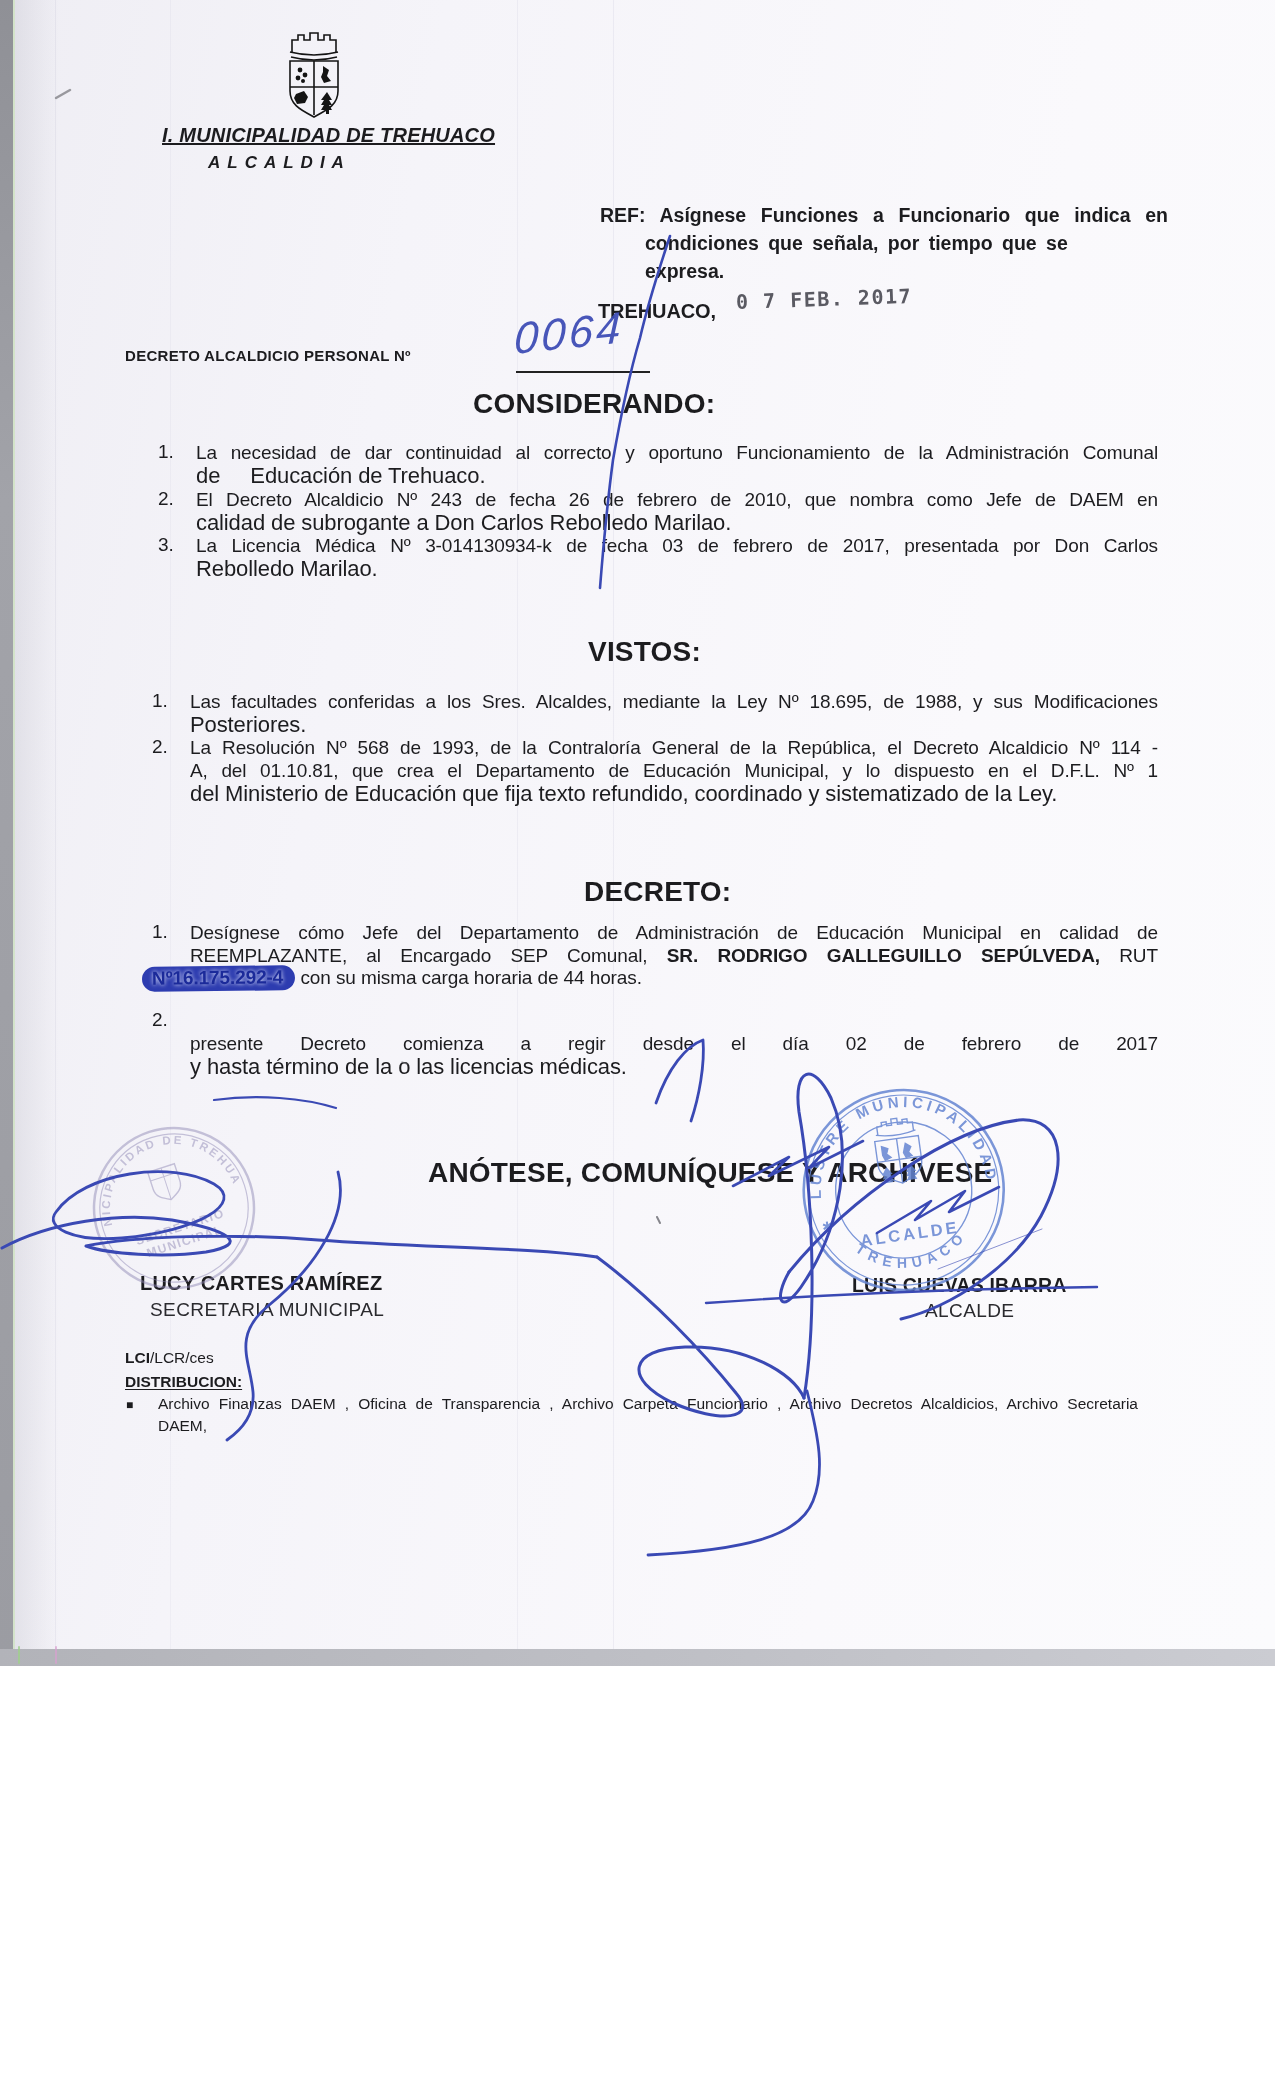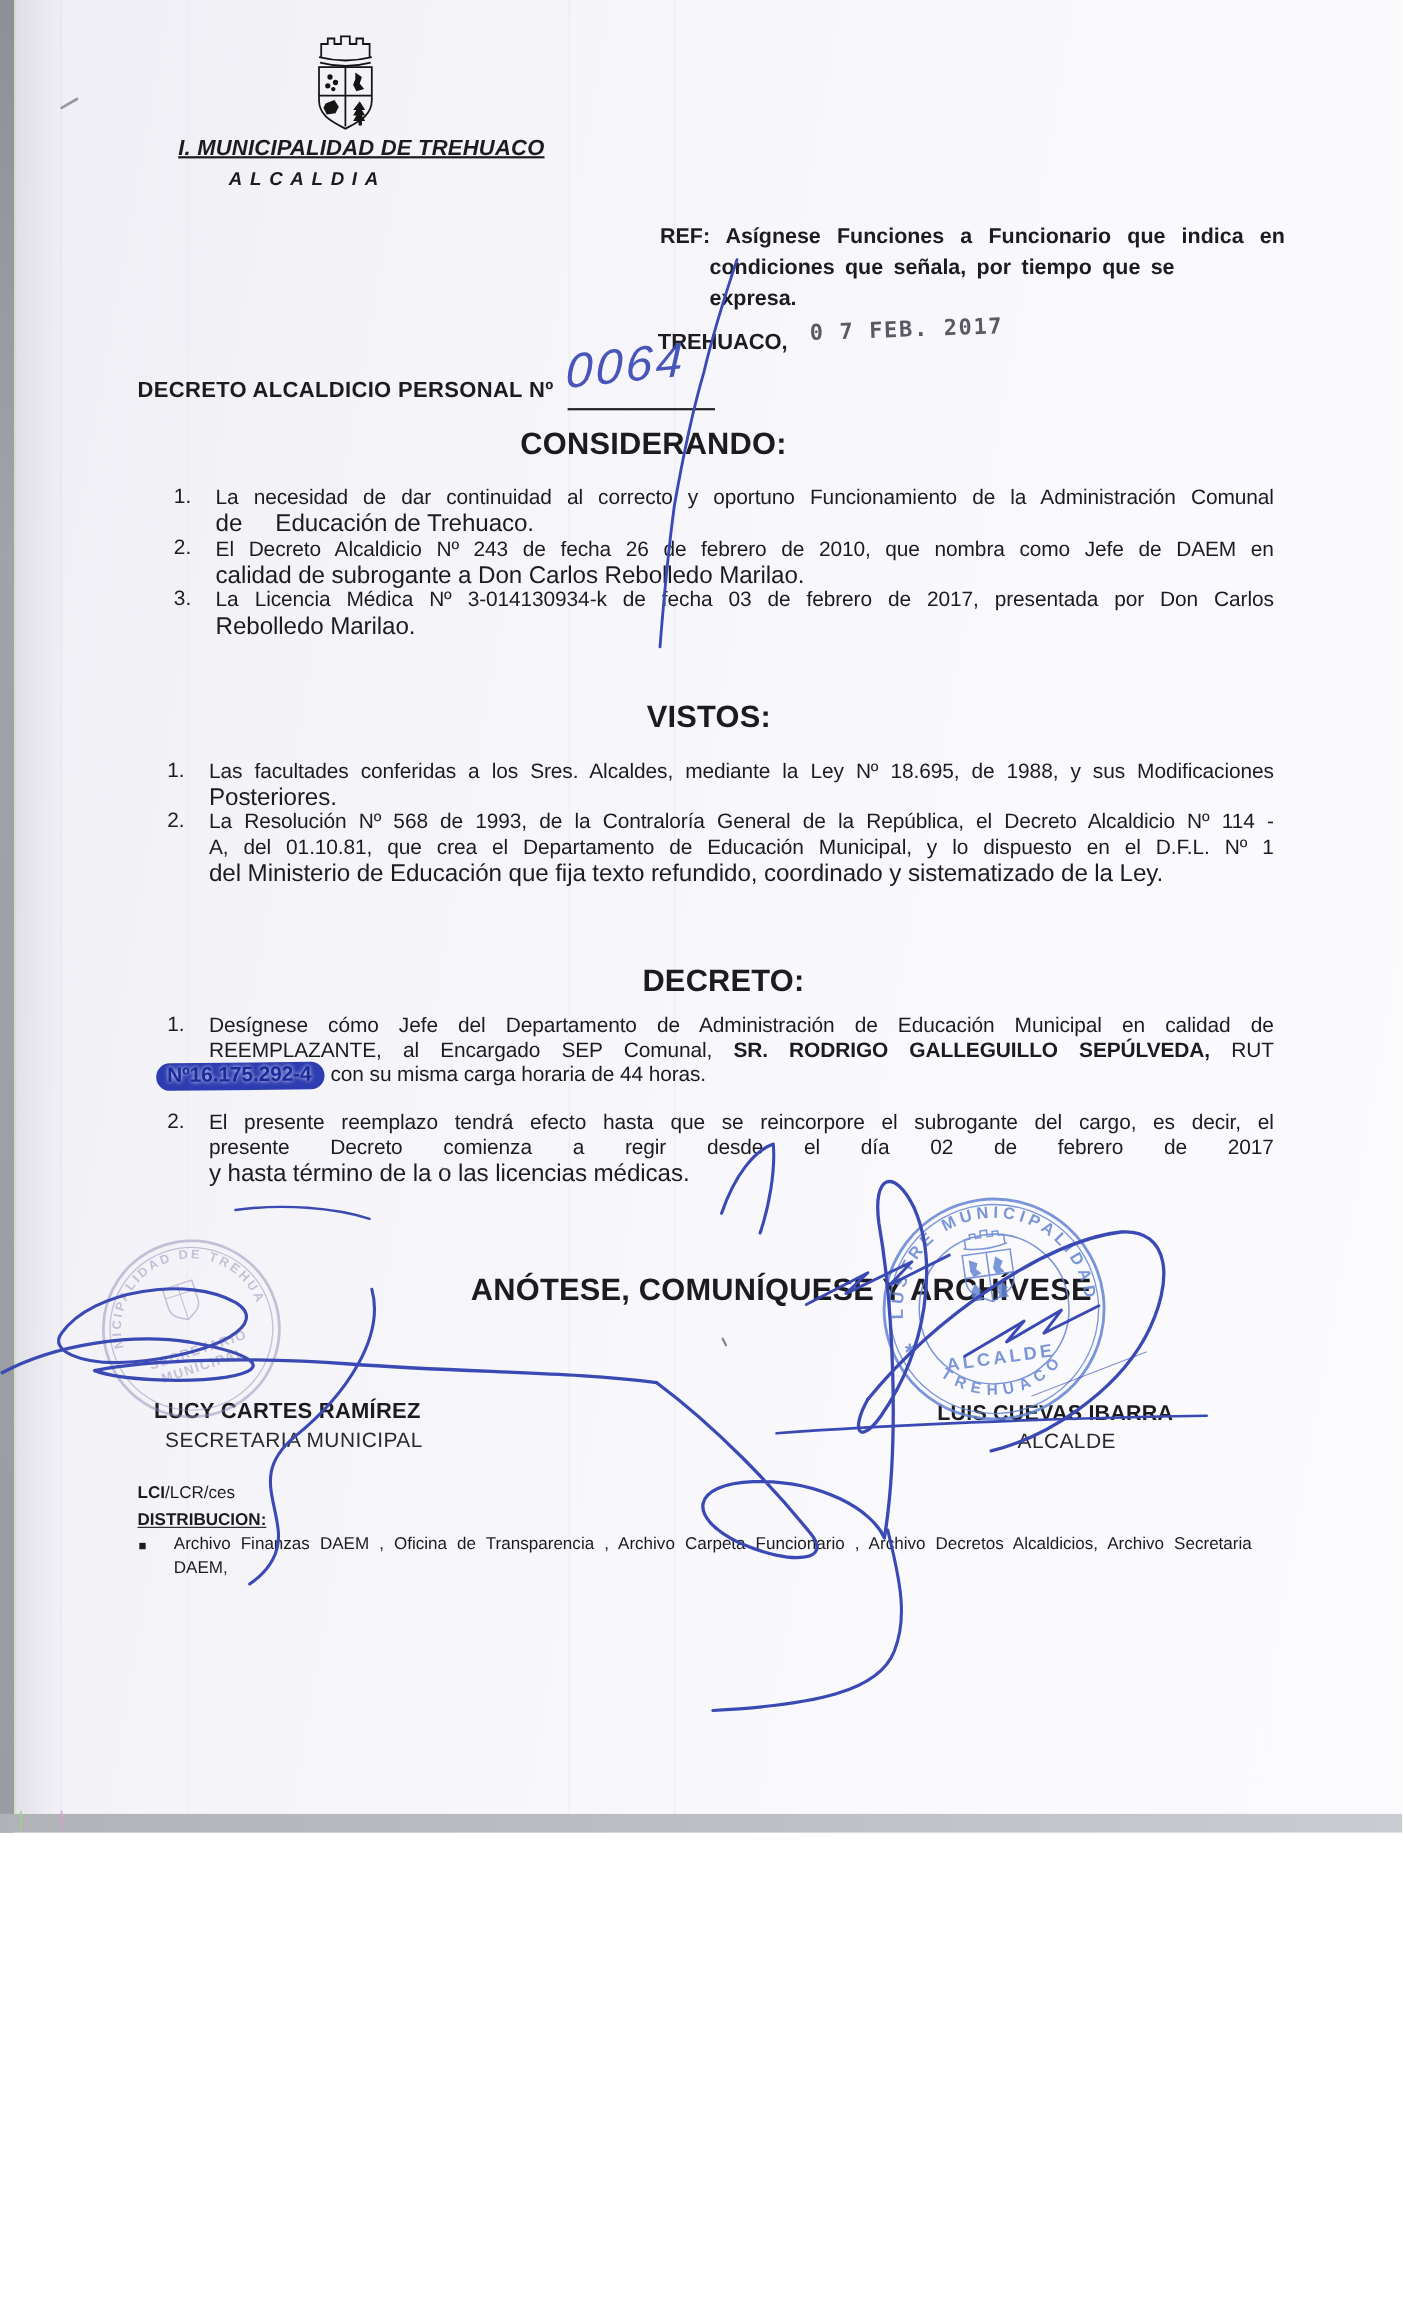--- a/index.html
+++ b/index.html
@@ -84,21 +84,21 @@
 
     <div class="refblock">
       <div class="jl">REF: Asígnese  Funciones  a  Funcionario que indica en</div>
       <div class="r2">condiciones que señala, por  tiempo que se</div>
       <div class="r3">expresa.</div>
     </div>
 
     <div class="ln b" style="left:598px;top:300px;font-size:20px;">TREHUACO,</div>
     <div class="datestamp">0 7 FEB. 2017</div>
 
-    <div class="ln b" style="left:125px;top:344px;font-size:20px;letter-spacing:.3px;">DECRETO ALCALDICIO PERSONAL Nº</div>
+    <div class="ln b" style="left:125px;top:344px;font-size:15px;letter-spacing:.3px;">DECRETO ALCALDICIO PERSONAL Nº</div>
     <div class="number-line"></div>
     <div class="hand-number">0064</div>
 
     <div class="heading" style="left:473px;top:388px;">CONSIDERANDO:</div>
 
     <div class="num" style="left:158px;top:441px;">1.</div>
     <div class="wrapln jl" style="left:196px;top:441px;width:962px;">La necesidad de  dar continuidad al correcto y oportuno Funcionamiento de la Administración Comunal</div>
     <div class="ln" style="left:196px;top:464px;">de &nbsp;&nbsp;&nbsp;&nbsp;Educación de Trehuaco.</div>
 
     <div class="num" style="left:158px;top:488px;">2.</div>
@@ -125,21 +125,20 @@
     <div class="num" style="left:152px;top:921px;">1.</div>
     <div class="wrapln jl" style="left:190px;top:921px;width:968px;">Desígnese cómo Jefe del Departamento de Administración de Educación Municipal en calidad de</div>
     <div class="wrapln jl" style="left:190px;top:944px;width:968px;">
       <span>REEMPLAZANTE, al Encargado SEP Comunal, </span><span class="b">SR. RODRIGO GALLEGUILLO SEPÚLVEDA,</span><span> RUT</span>
     </div>
     <div class="wrapln" style="left:190px;top:966px;width:968px;white-space:nowrap;">
       <span class="pill">Nº16.175.292-4</span><span> con su misma carga horaria de 44 horas.</span>
     </div>
 
     <div class="num" style="left:152px;top:1009px;">2.</div>
-    <div class="wrapln jl" style="left:190px;top:1009px;width:968px;">El presente reemplazo tendrá efecto hasta que se reincorpore el  subrogante del cargo, es decir, el</div>
     <div class="wrapln jl" style="left:190px;top:1032px;width:968px;">presente Decreto comienza a regir desde el día 02 de febrero de 2017</div>
     <div class="ln" style="left:190px;top:1055px;">y hasta término de la o las licencias médicas.</div>
 
     <div class="heading" style="left:428px;top:1157px;">ANÓTESE, COMUNÍQUESE Y ARCHÍVESE</div>
 
     <div class="sig-name" style="left:140px;top:1272px;">LUCY CARTES RAMÍREZ</div>
     <div class="sig-title" style="left:150px;top:1299px;">SECRETARIA MUNICIPAL</div>
     <div class="sig-name" style="left:852px;top:1274px;font-size:19.5px;">LUIS CUEVAS IBARRA</div>
     <div class="sig-title" style="left:925px;top:1300px;">ALCALDE</div>
 

